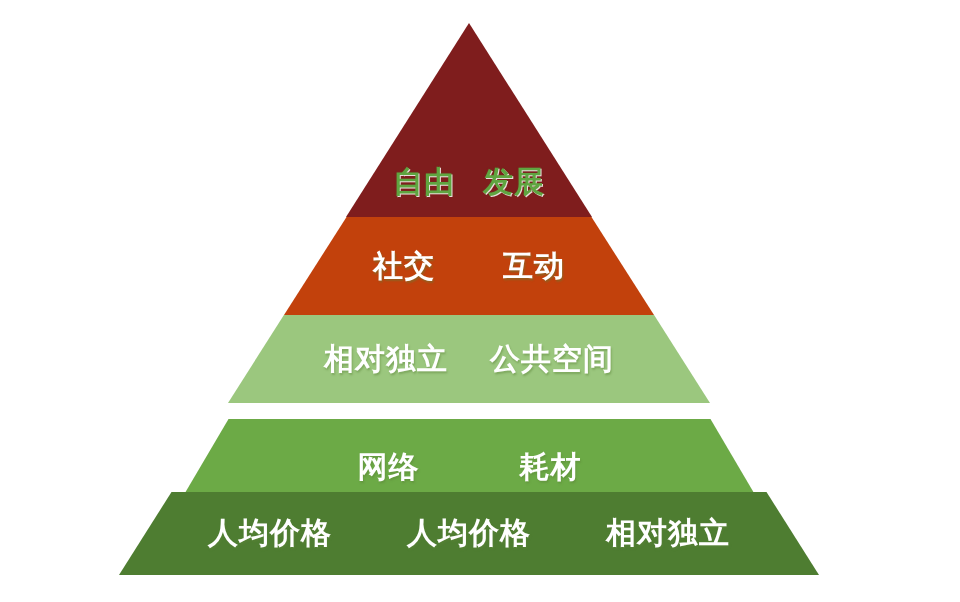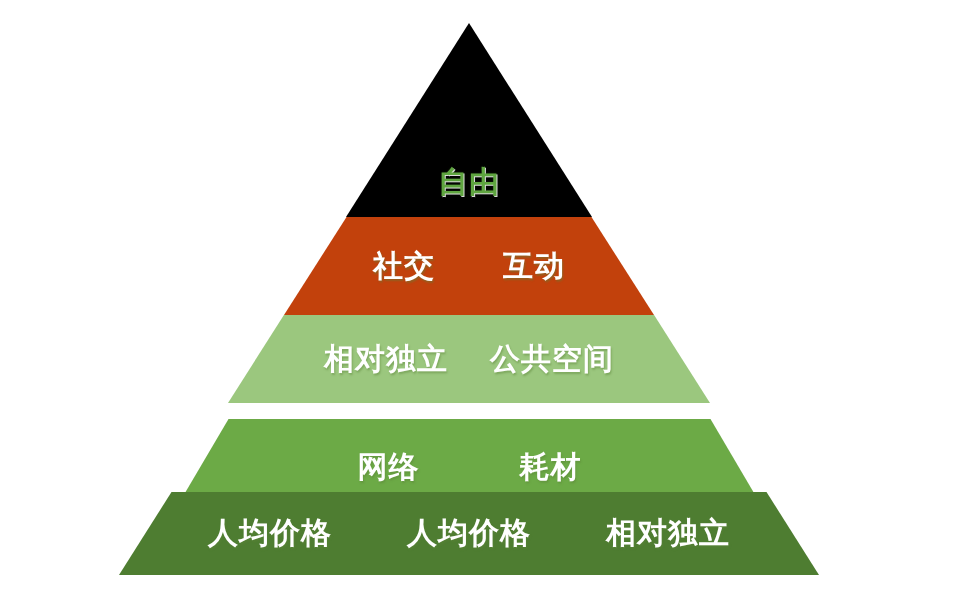--- a/index.html
+++ b/index.html
@@ -65,23 +65,24 @@
   .tier-5 .labels { gap: 75px; text-align: center; }
   .tier-2 .labels, .tier-3 .labels, .tier-4 .labels, .tier-5 .labels {
     text-shadow: 1px 2px 2px rgba(90, 130, 55, 0.45);
   }
 </style>
 </head>
 <body>
 
 <div class="canvas">
 
-  <div class="tier tier-1" style="background: #000000;">
+  <div class="tier tier-1" style="background: #7f1d1d;">
     <div class="labels" style="color: rgb(95, 165, 64);">
       <span>自由</span>
+      <span>发展</span>
     </div>
   </div>
 
   <div class="tier tier-2" style="background: #c2410c;">
     <div class="labels" style="color: rgb(255, 255, 255);">
       <span>社交</span>
       <span>互动</span>
     </div>
   </div>
 

